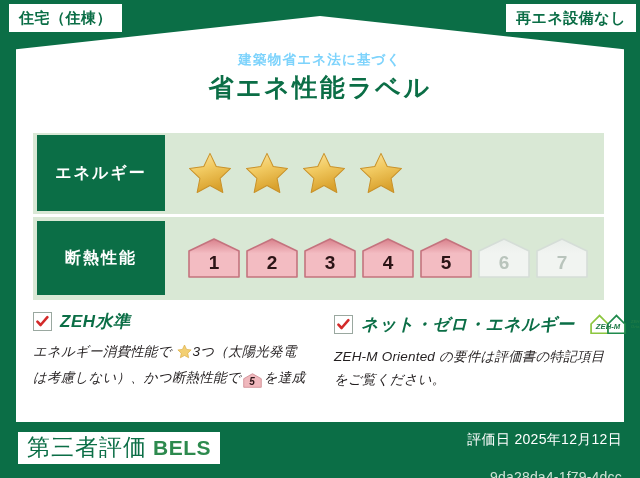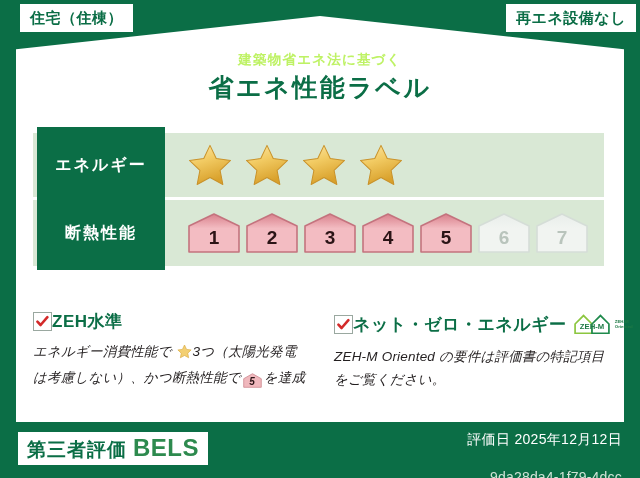--- a/index.html
+++ b/index.html
@@ -10,44 +10,44 @@
     -webkit-font-smoothing:antialiased;
   }
   #label-root{position:relative;width:640px;height:478px;background:#0b6e46;}
 
   
   .corner-tag{
     position:absolute;top:4px;background:#ffffff;color:#0b6e46;
     font-size:15px;font-weight:bold;letter-spacing:.5px;
     padding:6px 10px 7px 10px;line-height:1;white-space:nowrap;
   }
-  .corner-left{left:20px;}
+  .corner-left{left:9px;}
   .corner-right{right:4px;}
 
   
   .house-body{
     position:absolute;left:16px;top:16px;width:608px;height:406px;
     background:#ffffff;
     clip-path:polygon(0% 8.2%, 50% 0%, 100% 8.2%, 100% 100%, 0% 100%);
   }
 
   
   .title-wrap{position:absolute;left:0;top:52px;width:640px;text-align:center;}
   .title-small{
-    color:#bef264;font-size:13.5px;font-weight:bold;letter-spacing:1.2px;
+    color:#7dd3fc;font-size:13.5px;font-weight:bold;letter-spacing:1.2px;
     line-height:1.2;margin:0 0 5px 0;
   }
   .title-main{
     color:#0b6e46;font-size:25px;font-weight:bold;letter-spacing:2.5px;
     line-height:1.15;margin:0;
   }
 
   
   .rating-panel{
-    position:absolute;left:33px;top:133px;width:571px;height:133px;
+    position:absolute;left:33px;top:133px;width:571px;height:167px;
     background:#d9e8d5;
   }
   .rating-row{display:flex;align-items:center;height:50%;}
   .rating-row.top{border-bottom:3px solid #ffffff;box-sizing:border-box;}
   .row-label{
     background:#0b6e46;color:#ffffff;
     width:128px;min-width:128px;height:74px;margin-left:4px;
     display:flex;flex-direction:column;align-items:center;justify-content:center;
     font-size:16px;font-weight:bold;letter-spacing:2px;line-height:1.35;
     box-sizing:border-box;
@@ -73,21 +73,21 @@
   .grade.off{color:#b9c4bc;}
 
   
   .info-cols{
     position:absolute;left:33px;top:312px;width:574px;height:98px;
     display:flex;
   }
   .info-col{width:50%;box-sizing:border-box;}
   .info-col.left{padding-right:14px;}
   .info-col.right{padding-left:14px;}
-  .info-head{display:flex;align-items:center;margin:0 0 9px 0;}
+  .info-head{display:flex;align-items:center;gap:8px;margin:0 0 9px 0;font-style:italic;}
   .chkbox{
     width:19px;height:19px;min-width:19px;border:1.5px solid #9aa8a0;background:#fff;
     position:relative;box-sizing:border-box;
   }
   .chkbox svg{position:absolute;left:1px;top:1px;}
   .info-title{
     color:#0b6e46;font-size:17px;font-weight:bold;letter-spacing:.5px;line-height:1;
     white-space:nowrap;
   }
   .info-body{
@@ -105,22 +105,22 @@
   .zehm-logo{display:inline-flex;align-items:center;gap:2px;margin-left:5px;}
 
   
   .footer{
     position:absolute;left:0;top:424px;width:640px;height:54px;color:#ffffff;
   }
   .bels-box{
     position:absolute;left:18px;top:8px;background:#ffffff;
     padding:4px 9px 5px 9px;line-height:1;white-space:nowrap;
   }
-  .bels-ja{color:#0b6e46;font-size:19px;font-weight:bold;letter-spacing:1px;}
-  .bels-en{color:#2d8a4e;font-size:24px;font-weight:bold;letter-spacing:.5px;margin-left:6px;}
+  .bels-ja{color:#0b6e46;font-size:23px;font-weight:normal;letter-spacing:1px;}
+  .bels-en{color:#2d8a4e;font-size:21px;font-weight:bold;letter-spacing:.5px;margin-left:6px;}
   .project-name{
     position:absolute;left:210px;top:14px;color:#ffffff;
     font-size:13.5px;letter-spacing:.2px;white-space:nowrap;
   }
   .eval-date{
     position:absolute;right:18px;top:7px;color:#ffffff;
     font-size:14px;letter-spacing:.3px;white-space:nowrap;
   }
   .eval-id{
     position:absolute;right:18px;top:45px;color:#cfe3d6;

